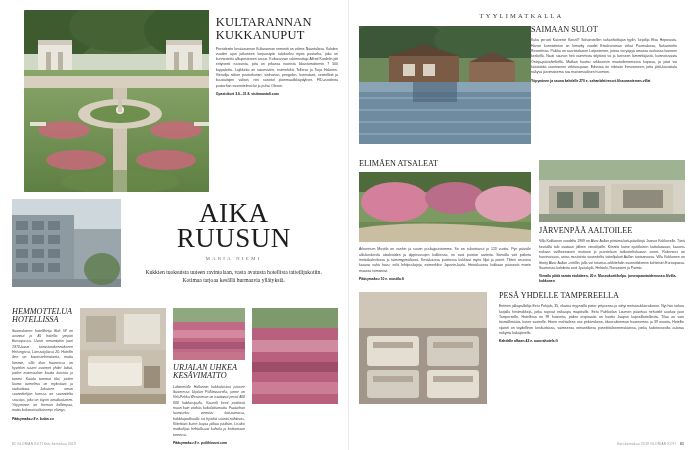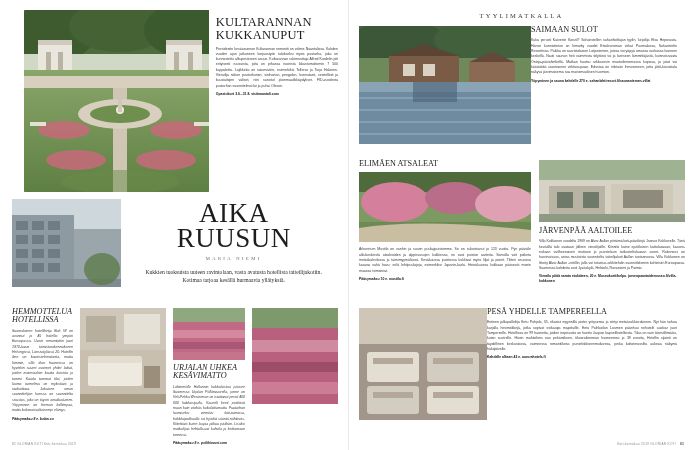--- a/index.html
+++ b/index.html
@@ -78,21 +78,21 @@
   .r-b .hl { font-size: 8.2px; margin-bottom: 4px; }
 
   .r-row2 { display: flex; gap: 8px; margin-top: 16px; height: 128px; }
   .r-c { width: 172px; }
   .r-c .hl { font-size: 8.2px; margin: 0 0 4px; }
   .r-c .photo { width: 172px; height: 70px; margin-bottom: 5px; }
   .r-d { width: 146px; }
   .r-d .photo { width: 146px; height: 62px; margin-bottom: 5px; }
   .r-d .hl { font-size: 8.2px; margin-bottom: 4px; }
 
-  .r-row3 { margin-top: 20px; display: flex; gap: 0; height: 112px; }
+  .r-row3 { margin-top: 4px; display: flex; gap: 12px; height: 112px; }
   .r-e { width: 128px; }
   .r-e .photo { width: 128px; height: 112px; }
   .r-f { width: 190px; }
   .r-f .hl { font-size: 8.2px; margin-bottom: 4px; }
 
   .folio-r {
     position: absolute; bottom: 4px; left: 10px; right: 12px;
     font-size: 3.1px; color: #8a8a8a; letter-spacing: .3px;
     display: flex; justify-content: flex-end; gap: 4px;
   }

